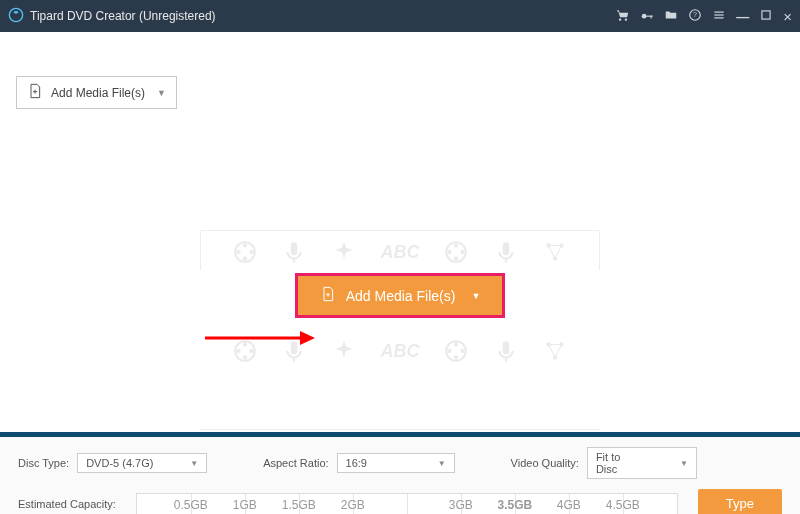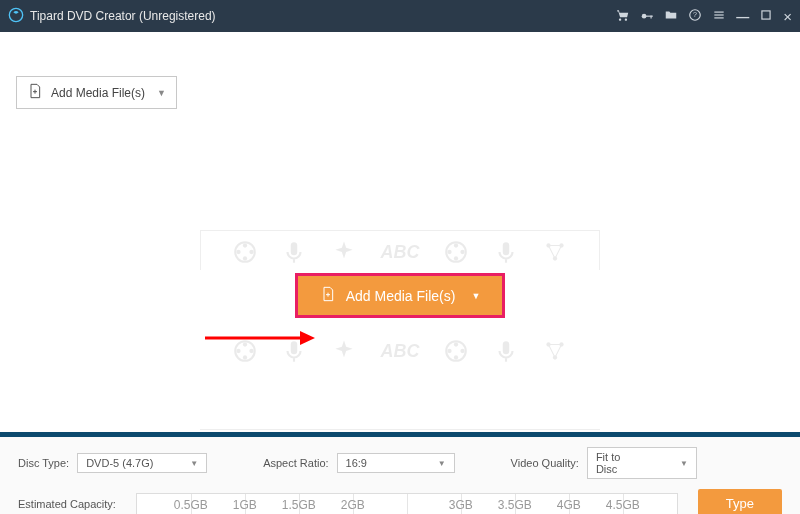--- a/index.html
+++ b/index.html
@@ -221,21 +221,21 @@
         <div class="tick-label" style="left: 20%;">1GB</div>
         <div class="tick" style="left: 30%;"></div>
         <div class="tick-label" style="left: 30%;">1.5GB</div>
         <div class="tick" style="left: 40%;"></div>
         <div class="tick-label" style="left: 40%;">2GB</div>
         <div class="tick" style="left: 50%;"></div>
         <div class="tick-label" style="left: 50%; margin-top: 24px;">2.5GB</div>
         <div class="tick" style="left: 60%;"></div>
         <div class="tick-label" style="left: 60%;">3GB</div>
         <div class="tick" style="left: 70%;"></div>
-        <div class="tick-label" style="left: 70%;">3.5GB</div>
+        <div class="tick-label" style="left: 70%; font-weight: bold;">3.5GB</div>
         <div class="tick" style="left: 80%;"></div>
         <div class="tick-label" style="left: 80%;">4GB</div>
         <div class="tick" style="left: 90%;"></div>
         <div class="tick-label" style="left: 90%;">4.5GB</div>
       </div>
     <button class="btn-next">Type</button>
   </div>
 </div>
 
 </body></html>

